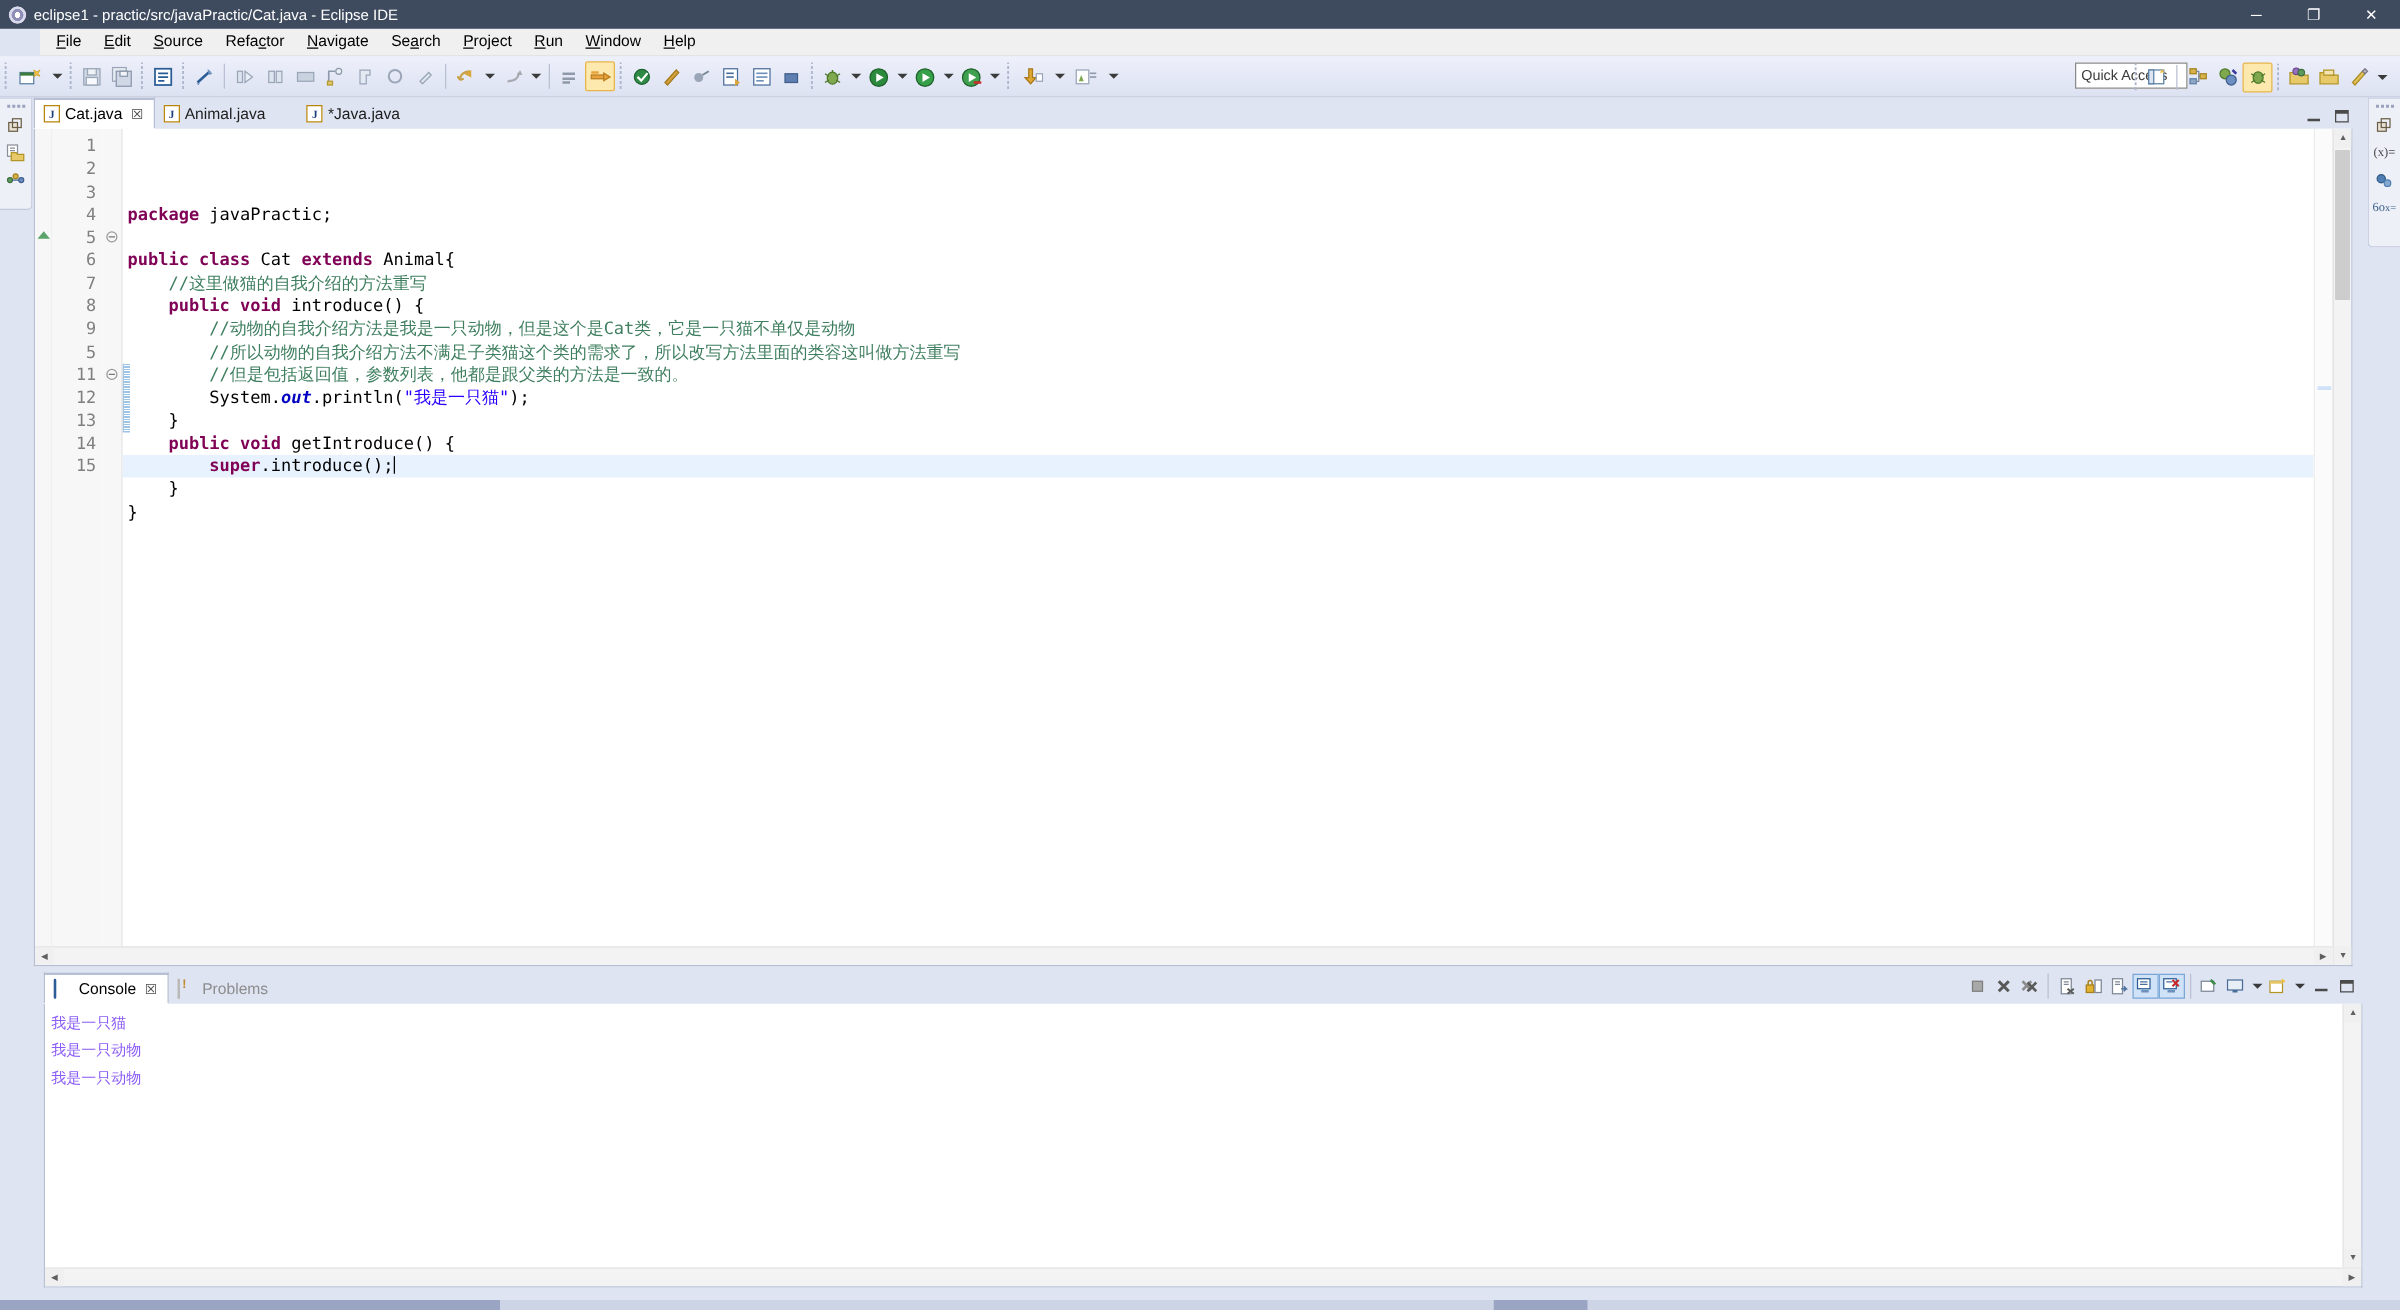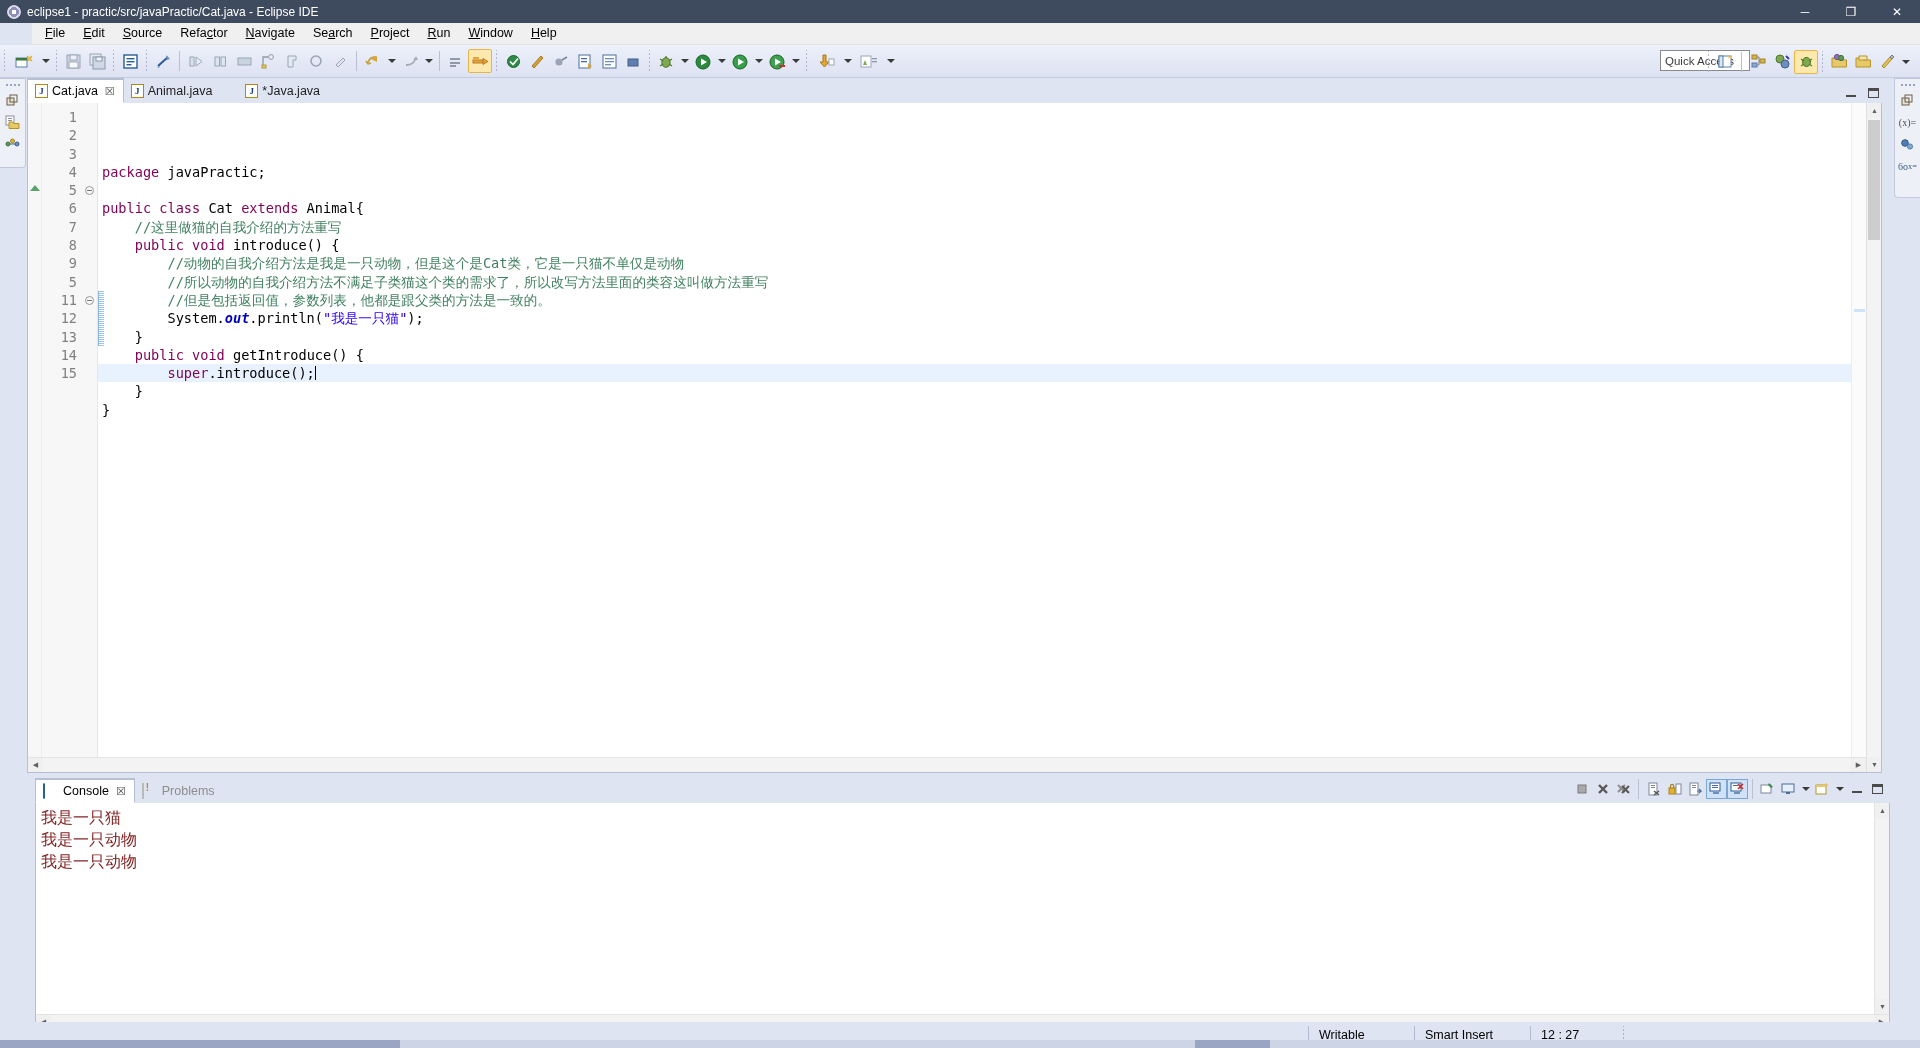--- a/index.html
+++ b/index.html
@@ -253,21 +253,21 @@
     position: relative;
     padding-top: 5px;
     font-family: "DejaVu Sans Mono", monospace;
     font-size: 13.6px;
     line-height: 18.3px;
     white-space: pre;
     overflow: hidden;
   }
   .cline { height: 18.3px; padding-left: 4px; position: relative; }
   .cline.hl { background: #e8f2fe; }
-  .kw { color: #7f0055; font-weight: normal; }
+  .kw { color: #7f0055; font-weight: bold; }
   .cmt { color: #3f7f5f; }
   .str { color: #2a00ff; }
   .fld { color: #0000c0; font-style: italic; font-weight: bold; }
   .plain { color: #000; }
   .caretline {
     display: inline-block; width: 1px; height: 14px;
     background: #000; vertical-align: -2px;
   }
   #changebar {
     position: absolute; left: 0; top: 5px;
@@ -348,21 +348,21 @@
   }
   #console-head {
     font-size: 12px; color: #000;
     padding: 3px 0 4px 5px;
     border-bottom: 1px solid #e6e6e6;
     white-space: nowrap;
   }
   #console-out {
     padding: 4px 16px 0 5px;
     font-family: "DejaVu Sans Mono", monospace;
-    font-size: 16px; color: #7f1d1d;
+    font-size: 12px; color: #8b5cf6;
   }
   #console-out .oline { height: 22px; line-height: 22px; }
   #cons-vscroll {
     position: absolute; right: 0; top: 0; bottom: 15px;
     width: 15px; background: #f3f3f3; border-left: 1px solid #e4e4e4;
   }
   #cons-hscroll {
     position: absolute; bottom: 0; left: 0; right: 0;
     height: 15px; background: #f3f3f3; border-top: 1px solid #e4e4e4;
     display: flex; justify-content: space-between; align-items: center;
@@ -955,28 +955,18 @@
         <div class="sb-arrow">▲</div>
         <div class="sb-arrow" style="position:absolute;bottom:0;">▼</div>
       </div>
       <div id="cons-hscroll">
         <div class="sb-arrow">◀</div>
         <div class="sb-arrow">▶</div>
       </div>
     </div>
   </div>
 
-  <div id="statusbar">
-    <div class="st-cell" style="width:1308px;"></div>
-    <div class="st-sep"></div>
-    <div class="st-cell" style="width:105px;">Writable</div>
-    <div class="st-sep"></div>
-    <div class="st-cell" style="width:115px;">Smart Insert</div>
-    <div class="st-sep"></div>
-    <div class="st-cell" style="width:90px;">12 : 27</div>
-    <div class="st-dots"></div>
-  </div>
 
   <div id="bottom-progress">
     <div class="seg" style="left:0;width:400px;"></div>
     <div class="seg" style="left:1195px;width:75px;"></div>
   </div>
 </div>
 
 </body></html>

